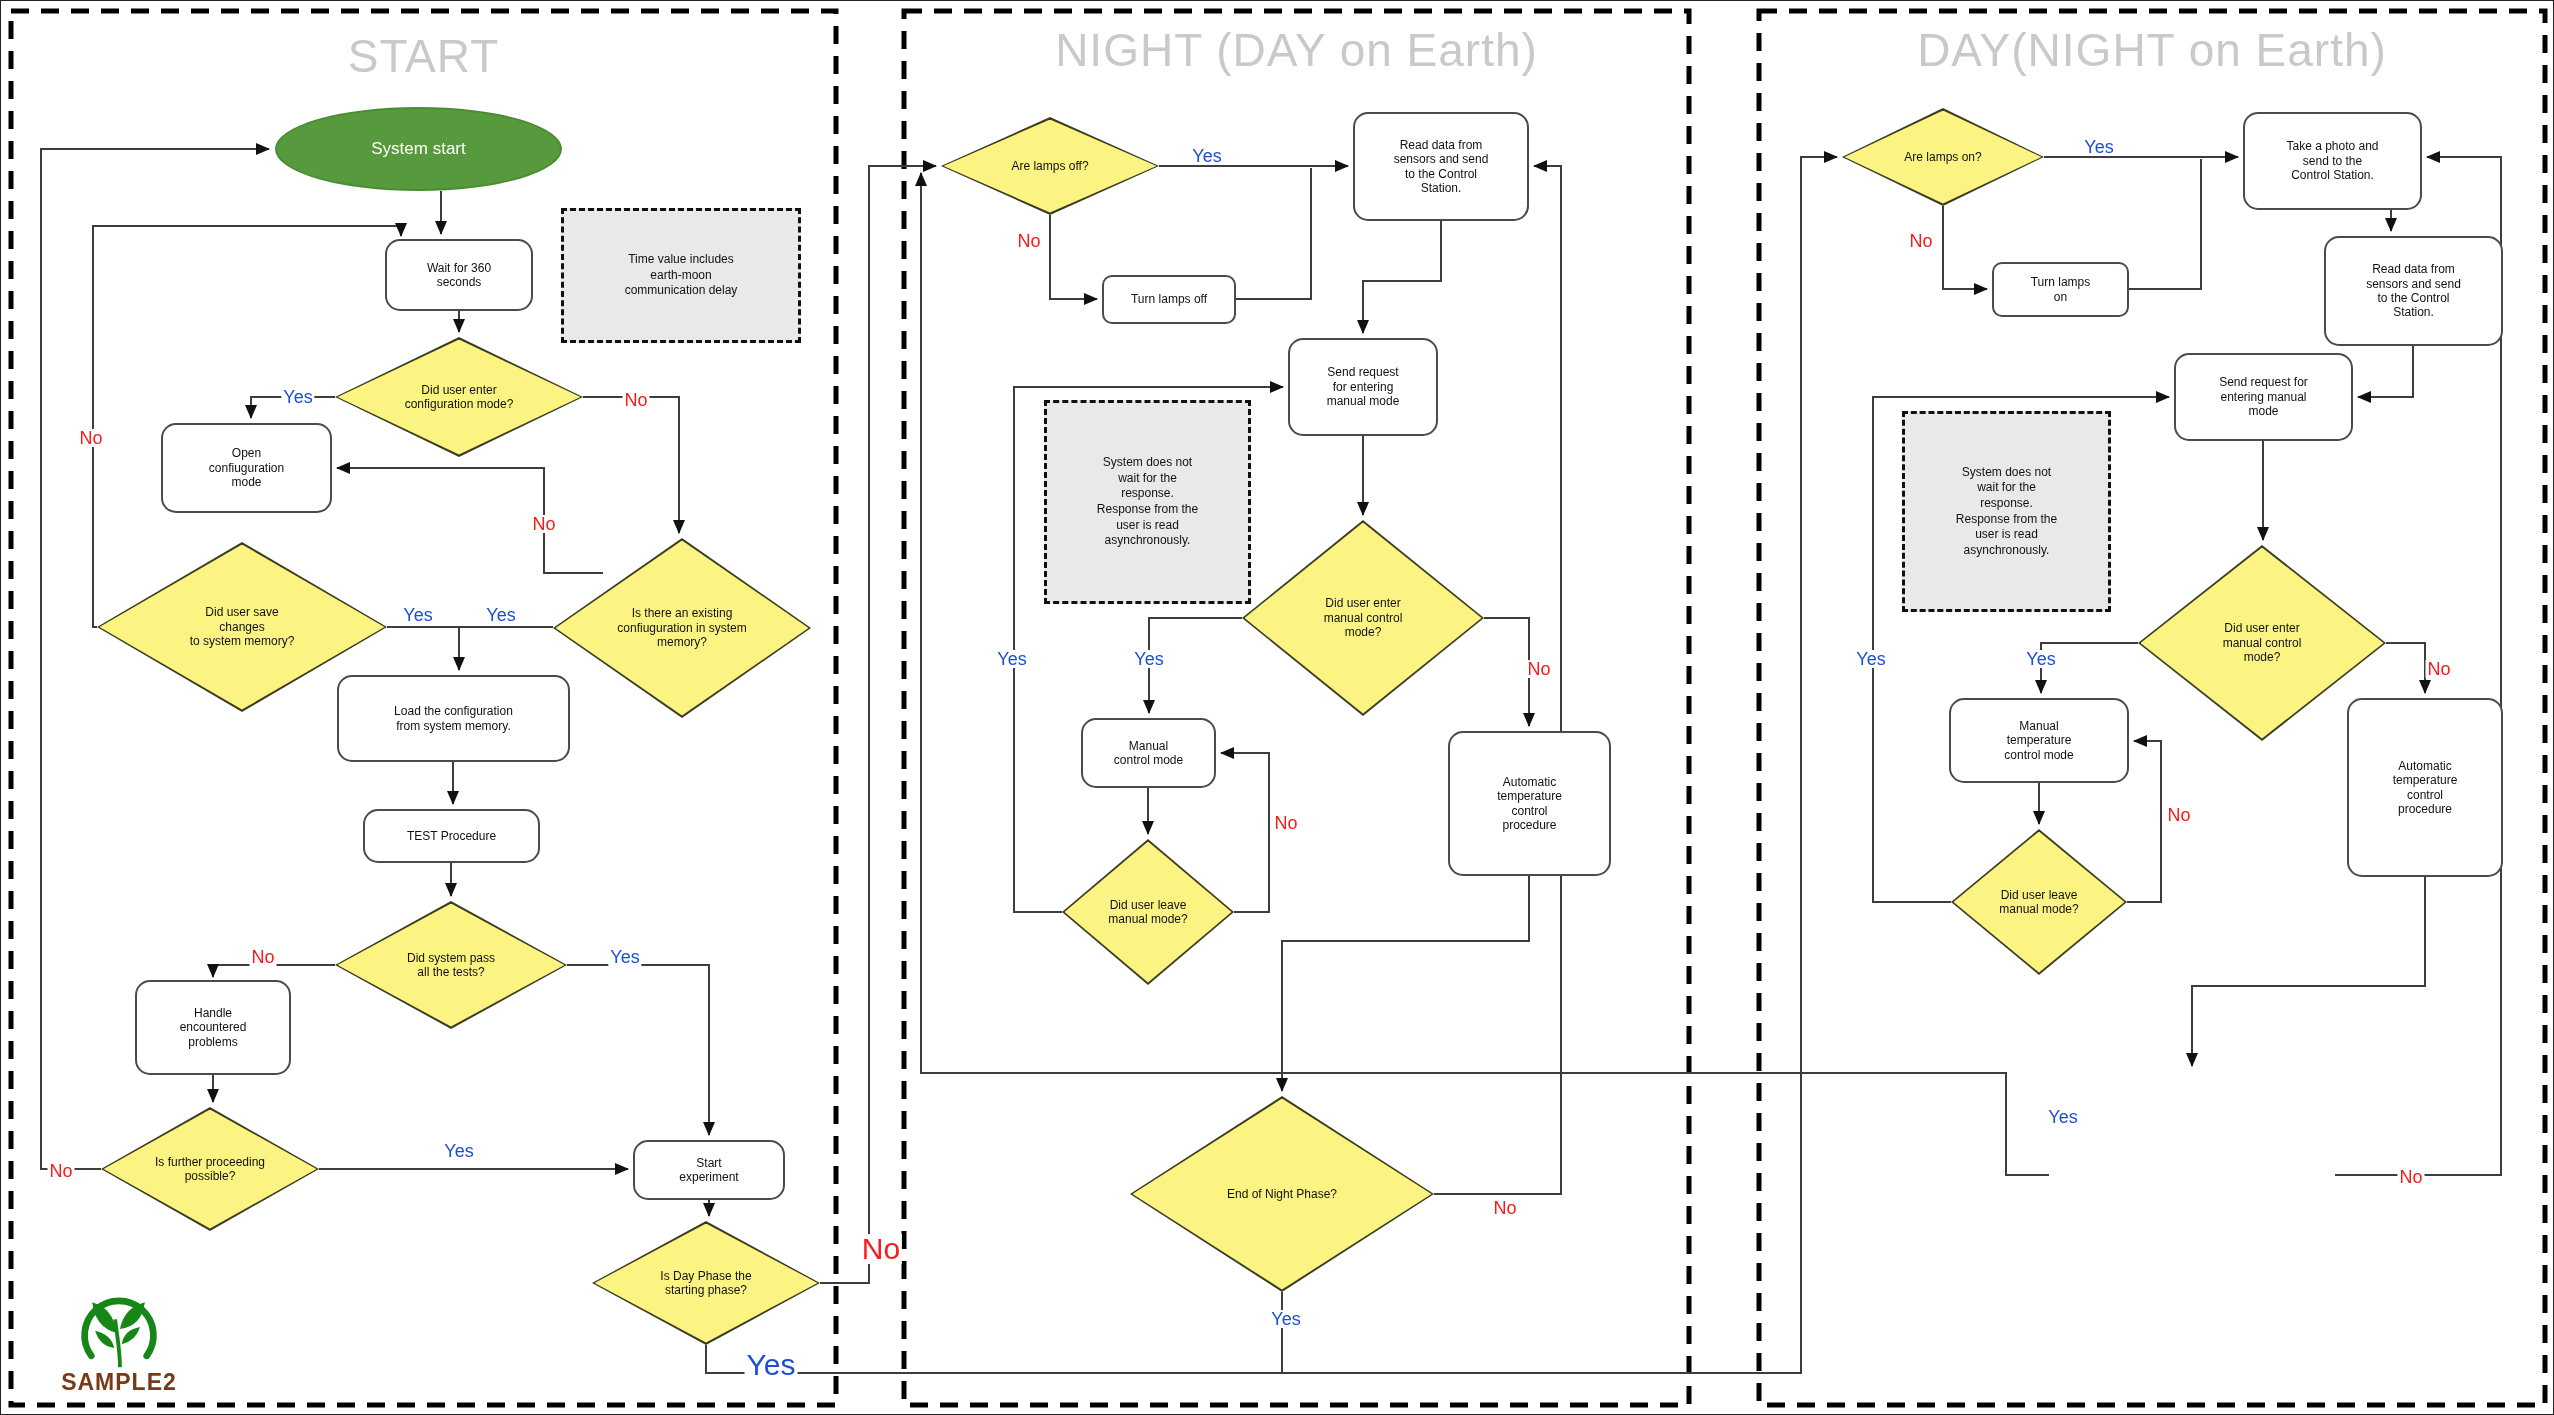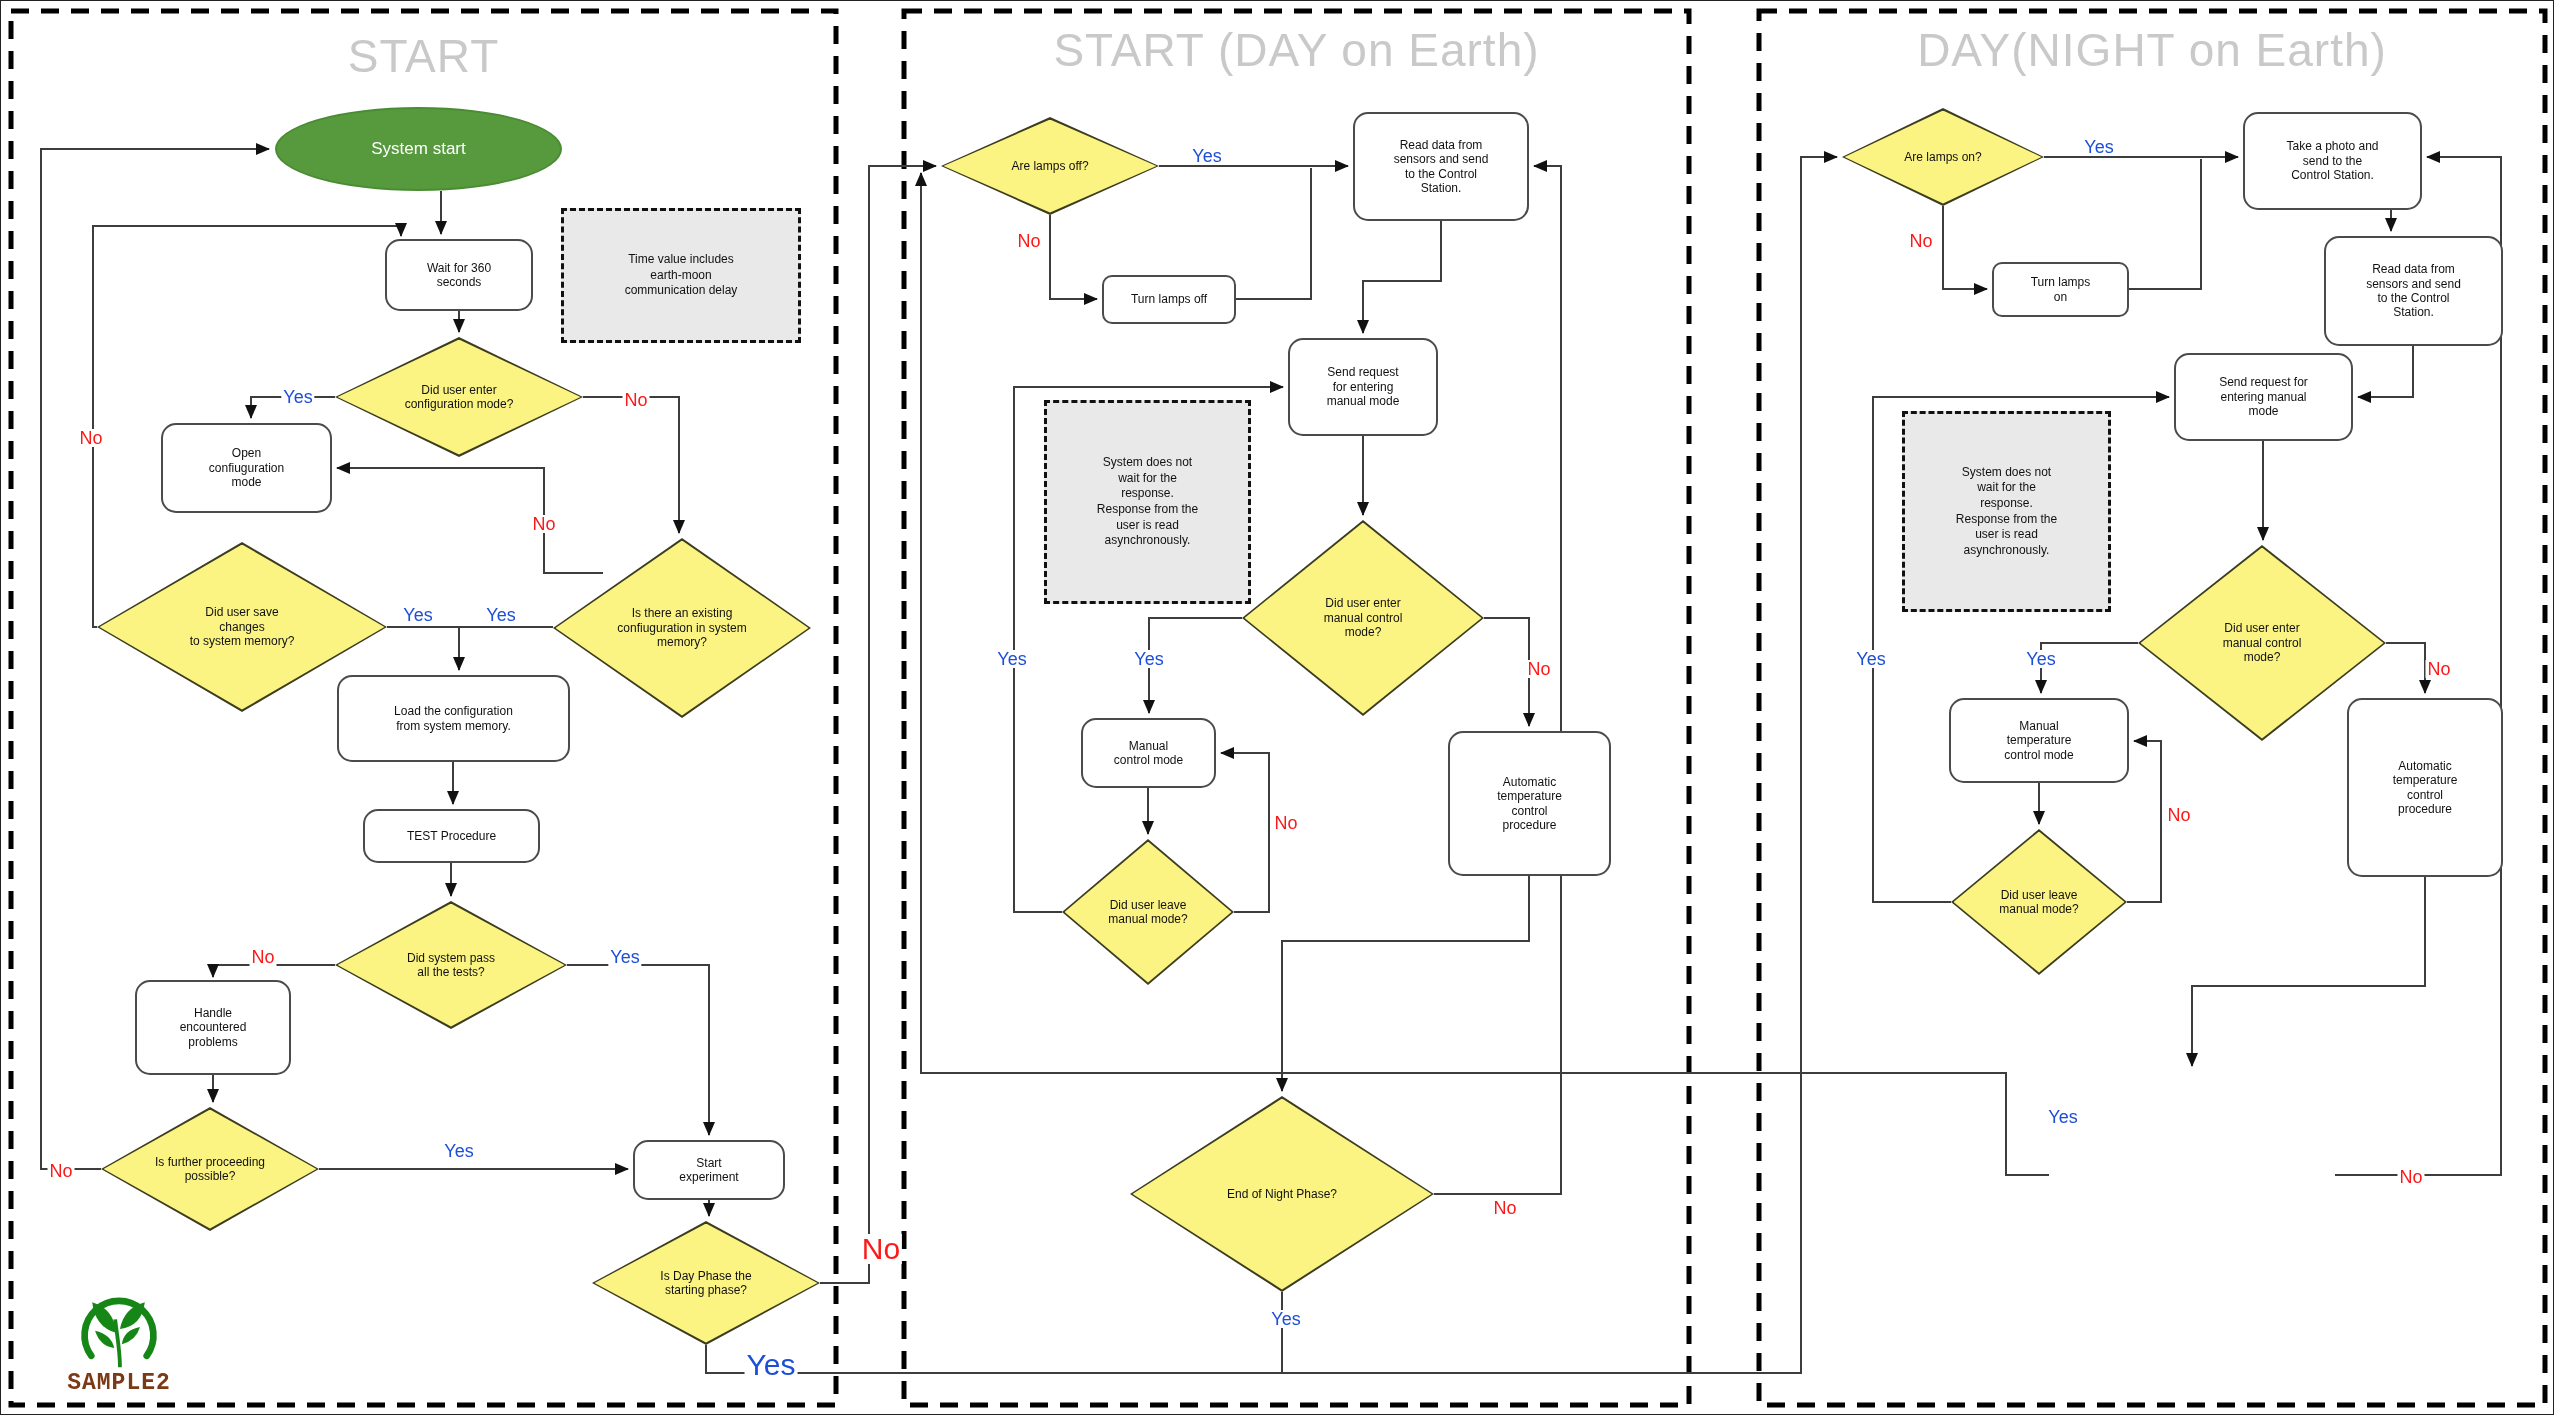--- a/index.html
+++ b/index.html
@@ -13,21 +13,21 @@
   .process{background:#fff;border:2px solid #4b4b4b;border-radius:15px;}
   .terminator{background:#579a3d;border:2px solid #4a8c33;border-radius:50%;color:#fff;font-size:17px;}
   .note{background:#e9e9e9;border:3px dashed #111;line-height:1.3;}
   .diamond::before{content:"";position:absolute;inset:0;background:#3c3c20;
         clip-path:polygon(50% 0,100% 50%,50% 100%,0 50%);}
   .diamond::after{content:"";position:absolute;inset:2.5px;background:#fbf483;
         clip-path:polygon(50% 0,100% 50%,50% 100%,0 50%);}
   .elabel{position:absolute;transform:translate(-50%,-50%);font-size:18px;line-height:1;
           background:#fff;padding:0 2px;white-space:nowrap;z-index:3;}
   .yes{color:#1d4ed8;} .no{color:#fb1a1a;} .big{font-size:30px;}
-  #logo{position:absolute;left:58px;top:1282px;width:120px;height:112px;text-align:center;font-family:Liberation Mono, monospace;}
+  #logo{position:absolute;left:58px;top:1282px;width:120px;height:112px;text-align:center;}
   #logo .logo-text{font-size:23px;font-weight:800;color:#7a3a15;letter-spacing:1px;margin-top:-6px;}
 </style>
 </head>
 <body>
 
 <div id="canvas">
 
   <svg id="wires" viewBox="0 0 2554 1415">
     <defs>
       <marker id="arr" viewBox="0 0 14 12" refX="13" refY="6" markerWidth="14" markerHeight="12" markerUnits="userSpaceOnUse" orient="auto">
@@ -82,21 +82,21 @@
       <polyline points="2038,782 2038,823" marker-end="url(#arr)"></polyline>
       <polyline points="2126,901 2160,901 2160,740 2133,740" marker-end="url(#arr)"></polyline>
       <polyline points="1950,901 1872,901 1872,396 2168,396" marker-end="url(#arr)"></polyline>
       <polyline points="2424,876 2424,985 2191,985 2191,1065" marker-end="url(#arr)"></polyline>
       <polyline points="2048,1174 2005,1174 2005,1072 920,1072 920,172" marker-end="url(#arr)"></polyline>
       <polyline points="2334,1174 2500,1174 2500,156 2426,156" marker-end="url(#arr)"></polyline>
     </g>
   </svg>
 
   <div class="panel-title" style="left:10px;top:28px;width:825px;">START</div>
-  <div class="panel-title" style="left:903px;top:22px;width:785px;">START (DAY on Earth)</div>
+  <div class="panel-title" style="left:903px;top:22px;width:785px;">NIGHT (DAY on Earth)</div>
   <div class="panel-title" style="left:1758px;top:22px;width:786px;">DAY(NIGHT on Earth)</div>
 
   <div class="node terminator" style="left:274px;top:106px;width:287px;height:84px;">
       <span>System start</span>
     </div>
   <div class="node process" style="left:384px;top:238px;width:148px;height:72px;">
       <span>Wait for 360
 seconds</span>
     </div>
   <div class="node note" style="left:560px;top:207px;width:240px;height:135px;">

